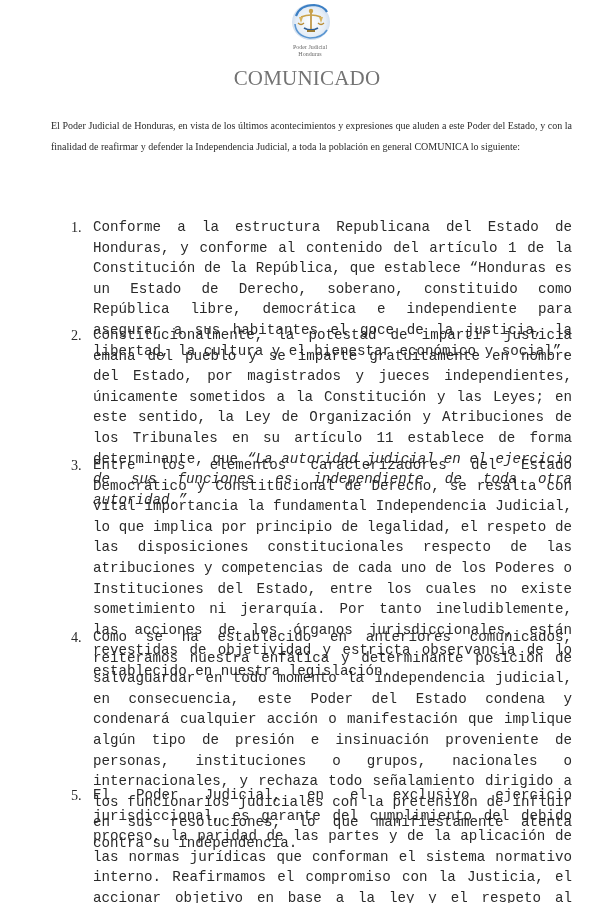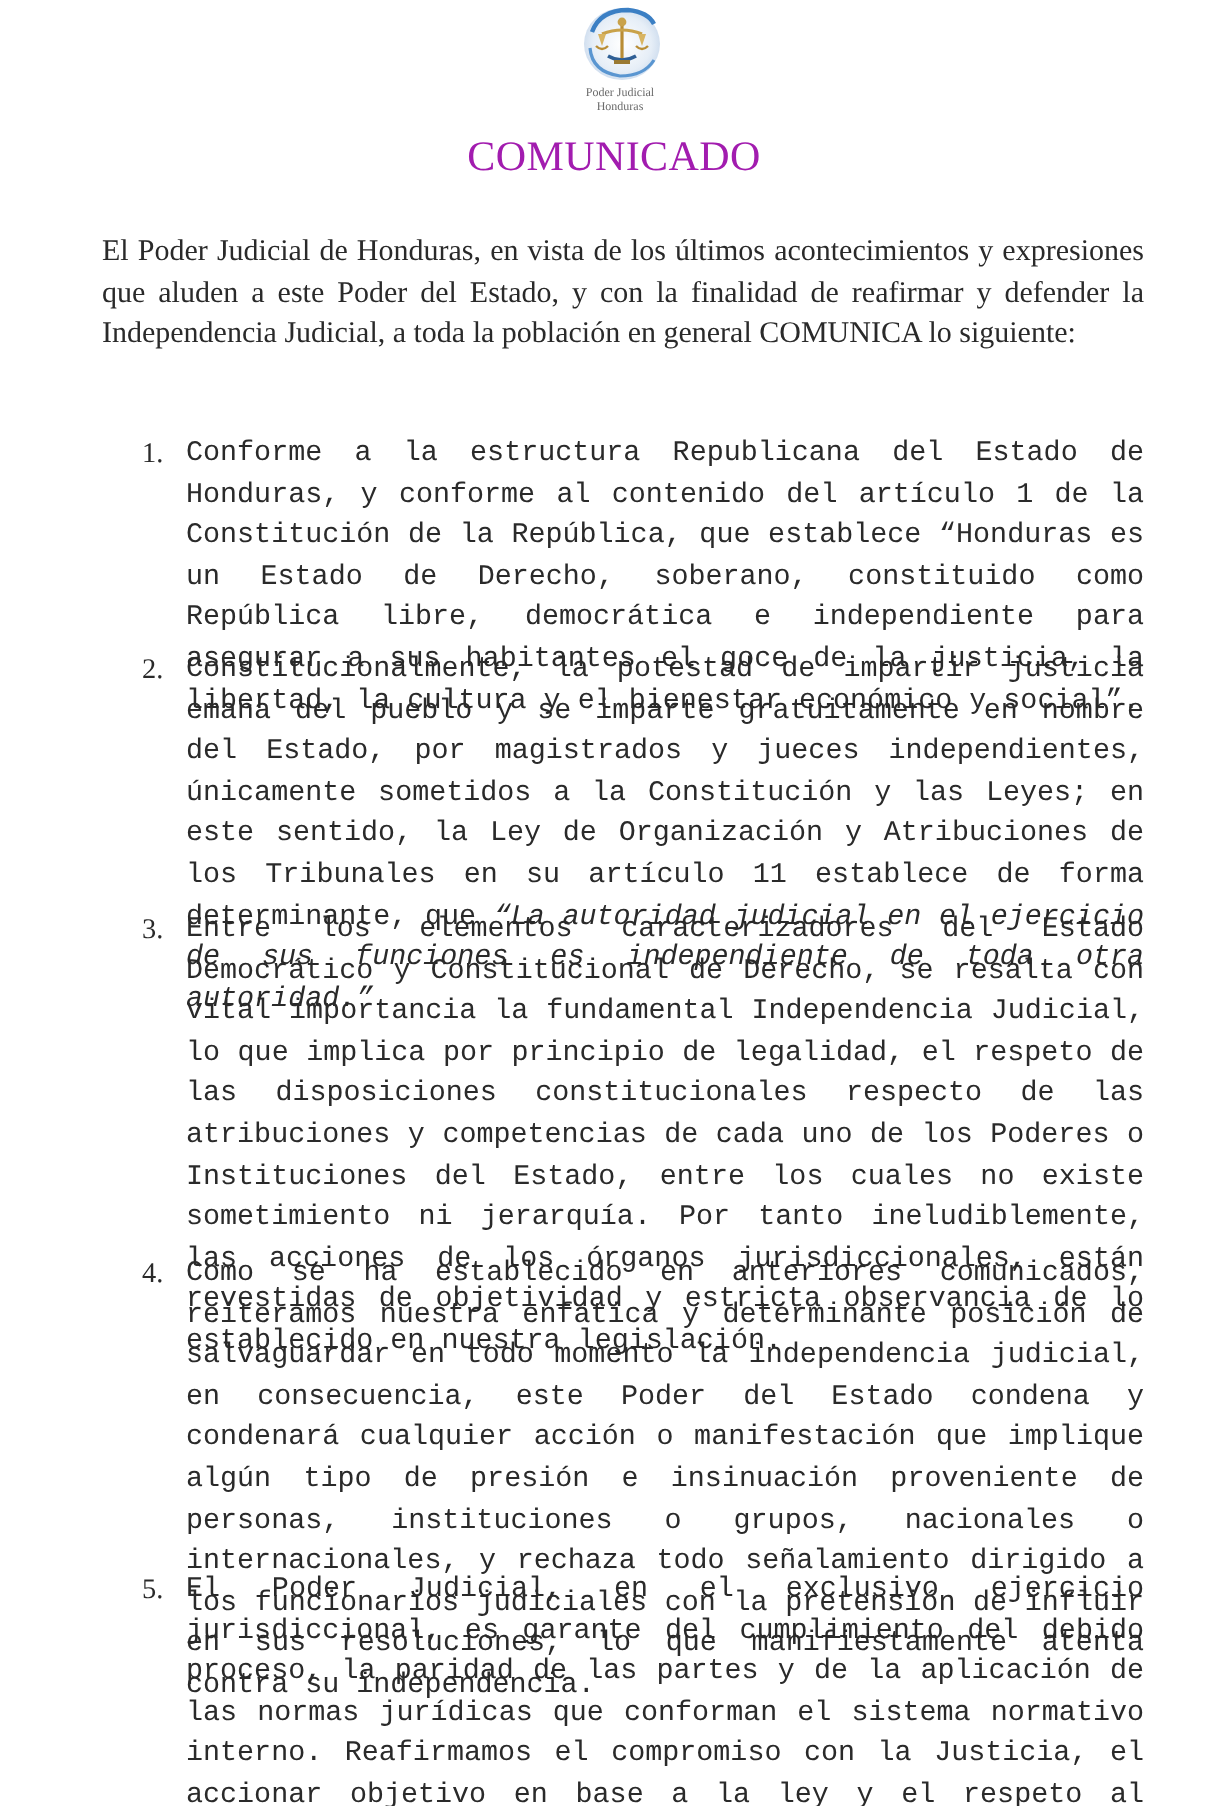--- a/index.html
+++ b/index.html
@@ -39,29 +39,29 @@
       color: #6b6b6b;
     }
     .title {
       position: absolute;
       left: 0;
       top: 64px;
       width: 614px;
       text-align: center;
       font-size: 21px;
       line-height: 28px;
-      color: #a21caf;
+      color: #737373;
       letter-spacing: 0.2px;
     }
     .intro {
       position: absolute;
       left: 51px;
       top: 116px;
       width: 521px;
-      font-size: 15px;
+      font-size: 10px;
       line-height: 20.6px;
       text-align: justify;
       margin: 0;
     }
     .list {
       position: absolute;
       left: 51px;
       width: 521px;
       margin: 0;
       padding: 0;

